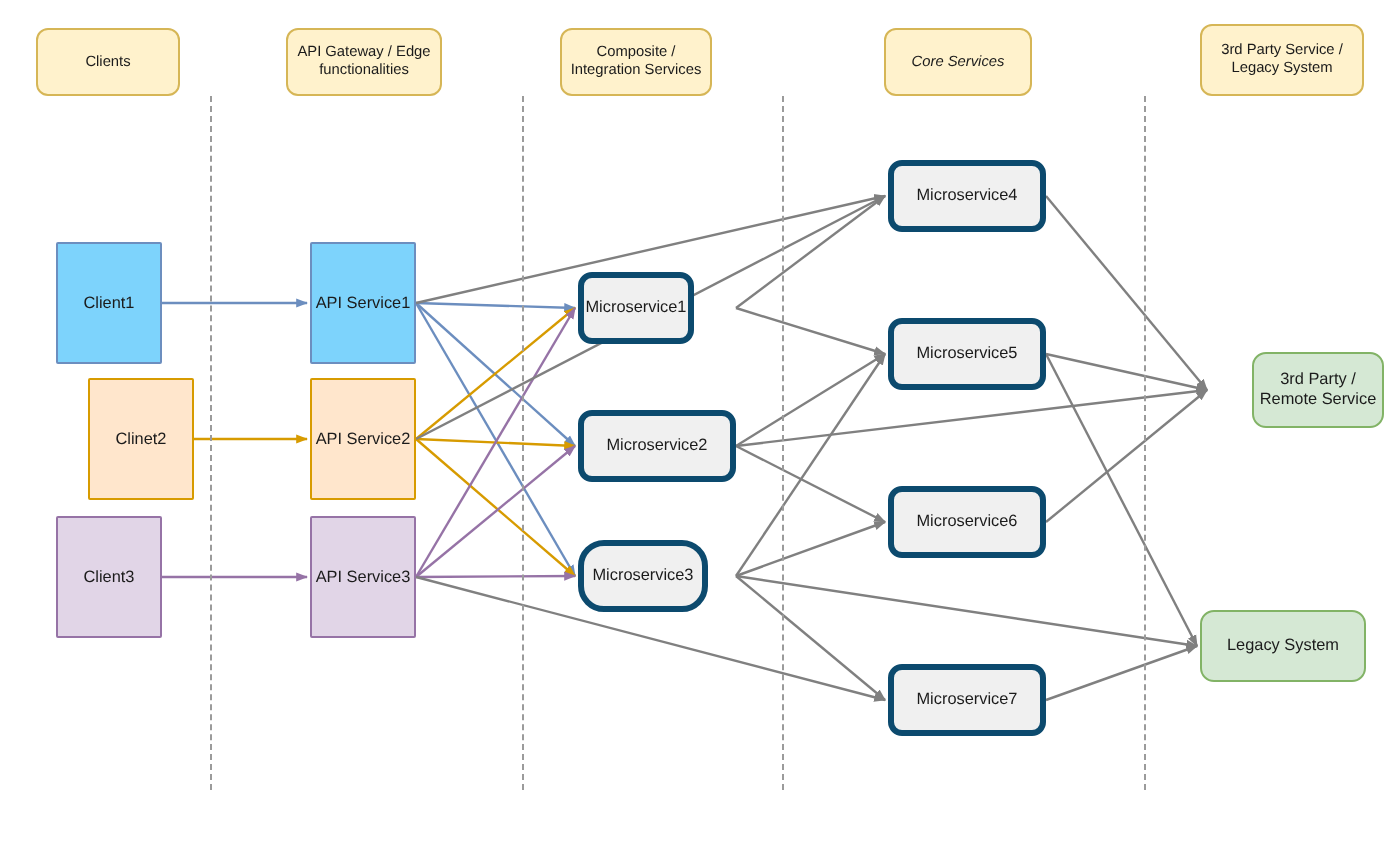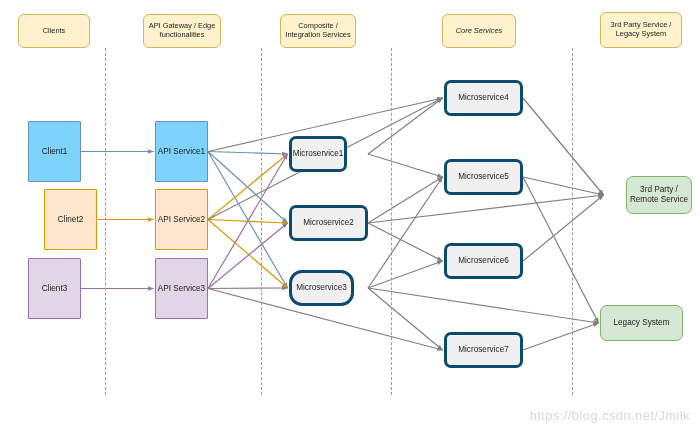--- a/index.html
+++ b/index.html
@@ -127,14 +127,13 @@
         <span>Microservice7</span>
       </div>
       <div class="node ext" style="left: 626px; top: 176px; width: 66px; height: 38px;">
         <span>3rd Party / Remote Service</span>
       </div>
       <div class="node ext" style="left: 600px; top: 305px; width: 83px; height: 36px;">
         <span>Legacy System</span>
       </div>
     </div>
 
-  <div class="wm">https://blog.csdn.net/Jmilk</div>
 </div>
 
 </body></html>

